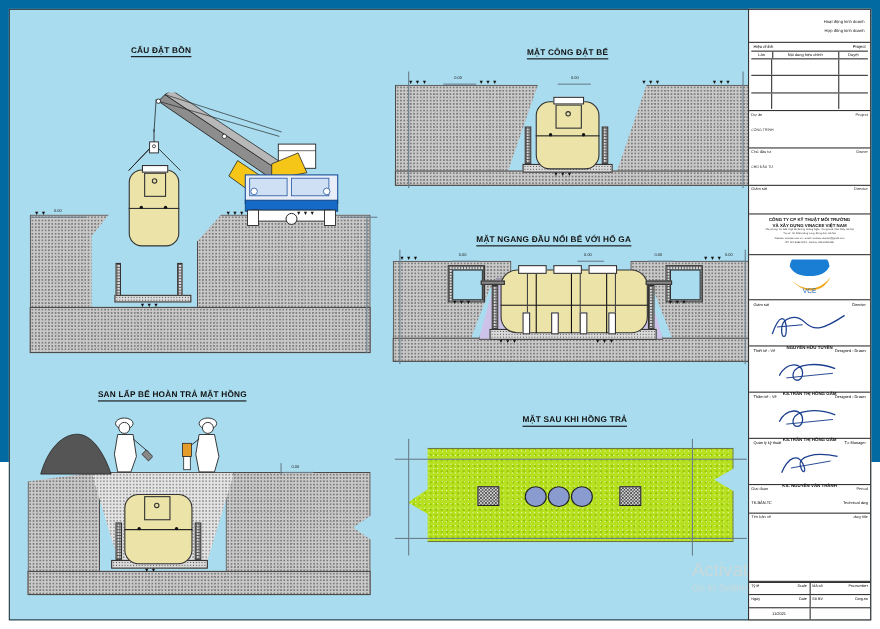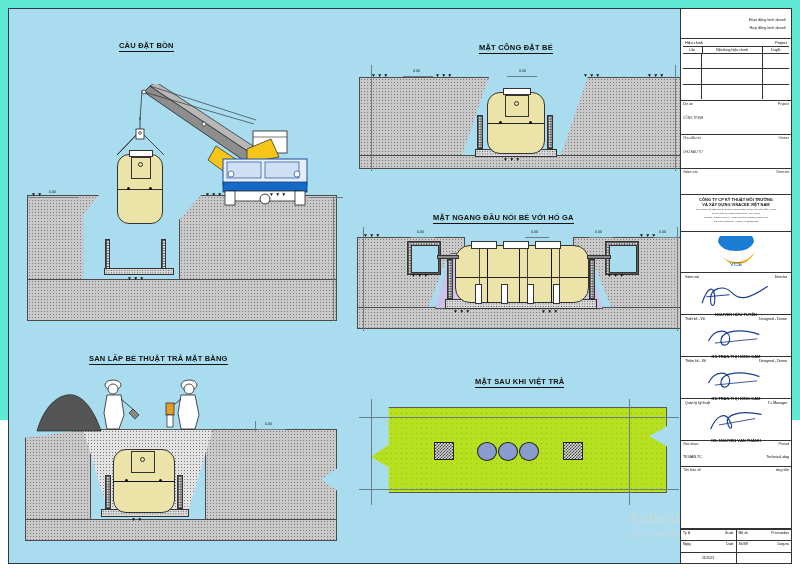--- a/index.html
+++ b/index.html
@@ -1,17 +1,17 @@
 <!DOCTYPE html>
 <html><head>
 <meta charset="utf-8">
 <style>
   html,body{margin:0;padding:0;background:#ffffff;}
   body{width:800px;height:572px;overflow:hidden;font-family:"Liberation Sans",sans-serif;}
-  #sheet{position:relative;width:800px;height:420px;background:#5eead4;}
+  #sheet{position:relative;width:800px;height:420px;background:#0369a1;}
 
   
   .frame{position:absolute;left:8px;top:8px;width:784px;height:556px;border:1.5px solid #2b3a45;background:#a8dcee;box-sizing:border-box;}
   .frame-inner{position:absolute;left:0;top:0;right:0;bottom:0;border:0;}
 
   
   .titleblock{position:absolute;left:680px;top:8px;width:112px;height:556px;background:#ffffff;border:1px solid #333;box-sizing:border-box;
      display:flex;flex-direction:column;}
   .tb-box{border-bottom:1px solid #333;box-sizing:border-box;position:relative;padding:1px 2px;}
   .tb-row{display:flex;justify-content:space-between;font-size:3.6px;color:#222;line-height:1.35;}
@@ -255,21 +255,21 @@
         <div class="dimtxt" style="left:182px;top:31px;">0.00</div>
         <div class="thin" style="left:240px;top:38px;width:24px;height:.6px;"></div>
         <div class="dimtxt" style="left:246px;top:31px;">0.00</div>
         <div class="thin" style="left:304px;top:38px;width:26px;height:.6px;"></div>
         <div class="dimtxt" style="left:310px;top:31px;">0.00</div>
         <div class="thin" style="left:14px;top:28px;width:.6px;height:104px;"></div>
         <div class="thin" style="left:328px;top:28px;width:.6px;height:104px;"></div>
       </div>
 
       <div class="panel" style="left:0;top:320px;width:340px;height:236px;">
-        <div class="ptitle" style="left:80px;top:25px;">SAN LẤP BỂ THUẬT TRẢ MẶT BẰNG</div>
+        <div class="ptitle" style="left:80px;top:25px;">SAN LẤP BỂ HOÀN TRẢ MẶT HỒNG</div>
 
         <div class="soil" style="left:16px;top:100px;width:66px;height:110px;clip-path:polygon(0 8%,100% 0,100% 100%,0 100%);"></div>
         <div class="soil" style="left:196px;top:100px;width:132px;height:110px;clip-path:polygon(0 0,100% 0,100% 36%,88% 46%,100% 56%,100% 100%,0 100%);"></div>
         <div class="soil" style="left:16px;top:190px;width:312px;height:22px;"></div>
 
         <div class="sandfill" style="left:74px;top:100px;width:130px;height:86px;clip-path:polygon(0 0,100% 0,80% 100%,20% 100%);"></div>
 
         <div class="lean" style="left:92px;top:180px;width:88px;height:8px;"></div>
         <div class="brickcol" style="left:96px;top:146px;width:6px;height:34px;"></div>
         <div class="brickcol" style="left:168px;top:146px;width:6px;height:34px;"></div>
@@ -303,21 +303,21 @@
           <rect x="4" y="38" width="6" height="12" fill="#fff" stroke="#222" stroke-width="0.7"></rect>
         </svg>
 
         <div class="arrow-grp" style="left:122px;top:188px;">▼▼</div>
         <div class="thin" style="left:248px;top:100px;width:28px;height:.6px;"></div>
         <div class="dimtxt" style="left:256px;top:93px;">0.00</div>
         <div class="thin" style="left:246px;top:92px;width:.6px;height:10px;"></div>
       </div>
 
       <div class="panel" style="left:340px;top:350px;width:340px;height:206px;">
-        <div class="ptitle" style="left:126px;top:18px;">MẶT SAU KHI VIỆT TRẢ</div>
+        <div class="ptitle" style="left:126px;top:18px;">MẶT SAU KHI HỒNG TRẢ</div>
 
         <div class="grass" style="left:22px;top:48px;width:296px;height:86px;clip-path:polygon(6% 0,100% 0,100% 22%,94% 34%,100% 46%,100% 100%,6% 100%,6% 70%,0 58%,6% 44%);"></div>
 
         <div class="manhole-sq" style="left:85px;top:83px;width:20px;height:18px;"></div>
         <div class="manhole-sq" style="left:214px;top:83px;width:20px;height:18px;"></div>
         <div class="manhole-c" style="left:128px;top:83px;width:20px;height:19px;"></div>
         <div class="manhole-c" style="left:149px;top:83px;width:20px;height:19px;"></div>
         <div class="manhole-c" style="left:170px;top:83px;width:20px;height:19px;"></div>
 
         <div class="thin" style="left:10px;top:58px;width:320px;height:.6px;"></div>

